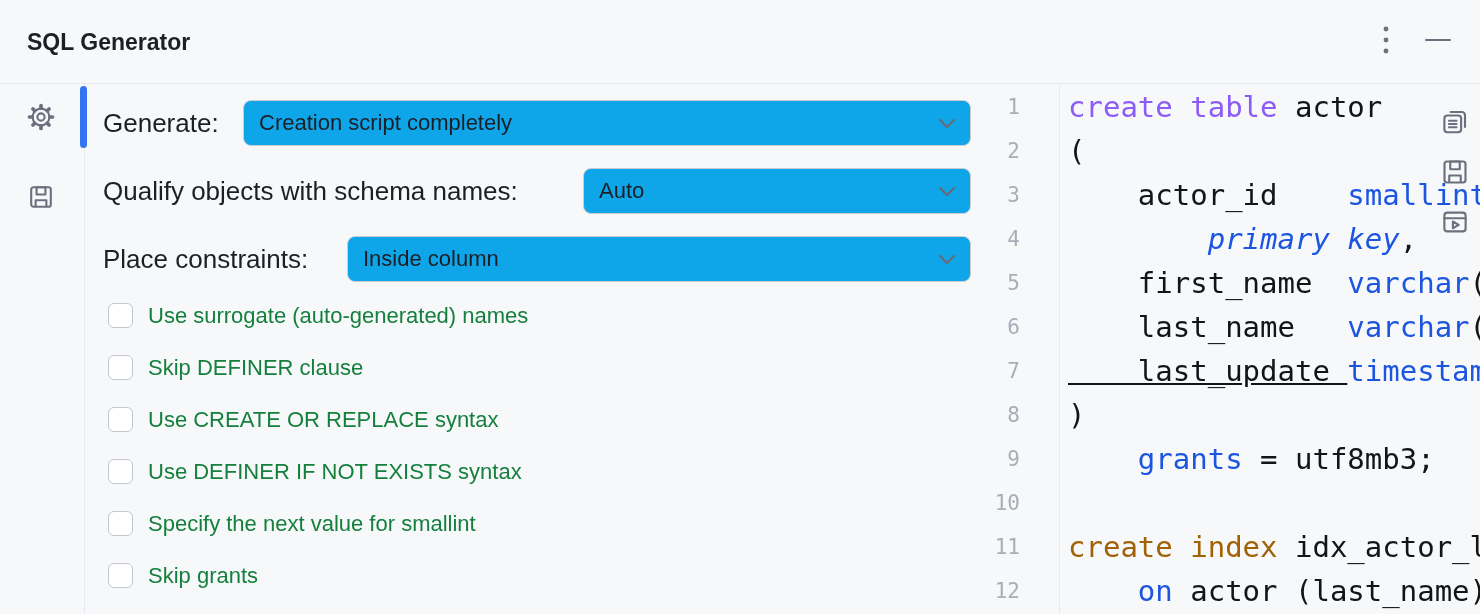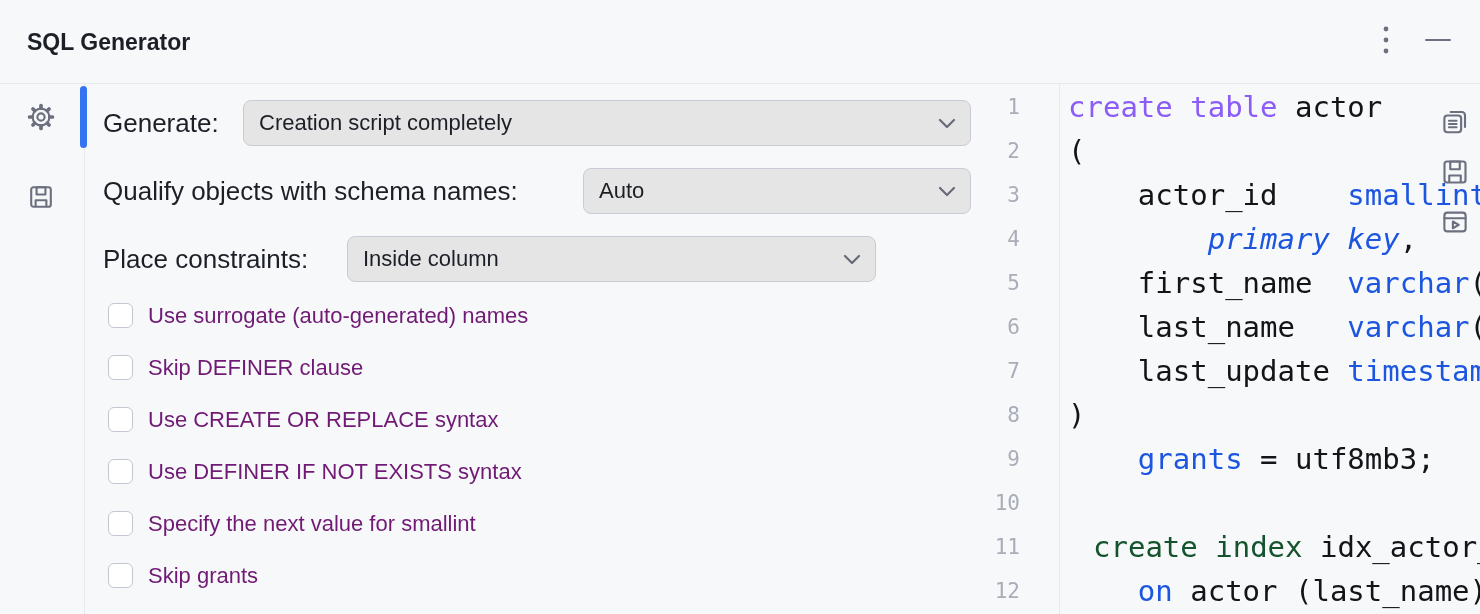--- a/index.html
+++ b/index.html
@@ -32,44 +32,44 @@
     position:absolute;left:84px;top:84px;width:1px;height:530px;background:#e7e9ed;
   }
   .scroll-thumb{
     position:absolute;left:80px;top:86px;width:7px;height:62px;border-radius:4px;
   }
   
   .opt-label{
     position:absolute;left:103px;height:46px;line-height:46px;font-size:26px;color:#1c1f26;
   }
   .dropdown{
-    position:absolute;height:46px;background:#e5e5e5;border:1px solid #c9ccd4;
+    position:absolute;height:46px;background:#0ea5e9;border:1px solid #c9ccd4;
     border-radius:8px;box-sizing:border-box;cursor:pointer;
   }
   .dropdown .dd-value{
     position:absolute;left:15px;top:0;height:44px;line-height:44px;font-size:22px;color:#1c1f26;
     white-space:nowrap;
   }
   .dropdown .dd-chevron{
     position:absolute;right:14px;top:50%;margin-top:-5px;width:18px;height:11px;
   }
   .dd-generate{left:243px;top:100px;width:728px;}
   .dd-qualify{left:583px;top:168px;width:388px;}
-  .dd-constraints{left:347px;top:236px;width:529px;}
+  .dd-constraints{left:347px;top:236px;width:624px;}
   .lbl-generate{top:100px;}
   .lbl-qualify{top:168px;}
   .lbl-constraints{top:236px;}
   .checkbox-row{position:absolute;left:108px;height:26px;}
   .checkbox-box{
     position:absolute;left:0;top:0;width:25px;height:25px;background:#ffffff;
     border:1.5px solid #c3c7d0;border-radius:6px;box-sizing:border-box;cursor:pointer;
   }
   .checkbox-label{
     position:absolute;left:40px;top:0;height:25px;line-height:26px;
-    font-size:22px;color:#701a75;white-space:nowrap;cursor:pointer;
+    font-size:22px;color:#15803d;white-space:nowrap;cursor:pointer;
   }
   
   .gutter{
     position:absolute;left:955px;top:85px;width:65px;
     font-family:"DejaVu Sans Mono", monospace;font-size:21px;
     text-align:right;
   }
   .gutter div{height:44px;line-height:44px;}
   .gutter-line{
     position:absolute;left:1059px;top:84px;width:1px;height:530px;background:#e7e9ed;
@@ -200,25 +200,25 @@
       <div>12</div>
     </div>
   <div class="gutter-line"></div>
   <div class="code" id="code">
       <div><span style="color: #8b5cf6;">create table</span><span style="color: rgb(18, 20, 24);"> actor</span></div>
       <div><span style="color: rgb(18, 20, 24);">(</span></div>
       <div><span style="color: rgb(18, 20, 24);">    actor_id    </span><span style="color: rgb(27, 85, 224);">smallint unsigned</span></div>
       <div><span style="color: rgb(18, 20, 24);">        </span><span style="color: rgb(27, 85, 224); font-style: italic;">primary key</span><span style="color: rgb(18, 20, 24);">,</span></div>
       <div><span style="color: rgb(18, 20, 24);">    first_name  </span><span style="color: rgb(27, 85, 224);">varchar</span><span style="color: rgb(18, 20, 24);">(45)</span></div>
       <div><span style="color: rgb(18, 20, 24);">    last_name   </span><span style="color: rgb(27, 85, 224);">varchar</span><span style="color: rgb(18, 20, 24);">(45)</span></div>
-      <div><span style="color: rgb(18, 20, 24);">    last_update </span><span style="color: rgb(27, 85, 224);">timestamp</span></div>
+      <div><span style="color: rgb(18, 20, 24); text-decoration: underline;">    last_update </span><span style="color: rgb(27, 85, 224);">timestamp</span></div>
       <div><span style="color: rgb(18, 20, 24);">)</span></div>
       <div><span style="color: rgb(18, 20, 24);">    </span><span style="color: rgb(27, 85, 224);">grants</span><span style="color: rgb(18, 20, 24); margin-top: 26px;"> = utf8mb3;</span></div>
       <div></div>
-      <div><span style="color: #14532d; margin-left: 25px;">create index</span><span style="color: rgb(18, 20, 24);"> idx_actor_last_name</span></div>
+      <div><span style="color: #a16207;">create index</span><span style="color: rgb(18, 20, 24);"> idx_actor_last_name</span></div>
       <div><span style="color: rgb(18, 20, 24);">    </span><span style="color: rgb(27, 85, 224);">on</span><span style="color: rgb(18, 20, 24);"> actor (last_name);</span></div>
     </div>
 
   <div class="editor-actions">
     <button class="icon-btn">
       <svg class="ico" width="30" height="30" viewBox="0 0 24 24" fill="none" stroke="#6c707e" stroke-width="1.7" stroke-linecap="round" stroke-linejoin="round">
         <path d="M8.5 4 h9 a2.5 2.5 0 0 1 2.5 2.5 V16"></path>
         <rect x="3.5" y="6.8" width="13.4" height="13.4" rx="2.4"></rect>
         <line x1="7.2" y1="11" x2="13.2" y2="11"></line>
         <line x1="7.2" y1="13.6" x2="13.2" y2="13.6"></line>

